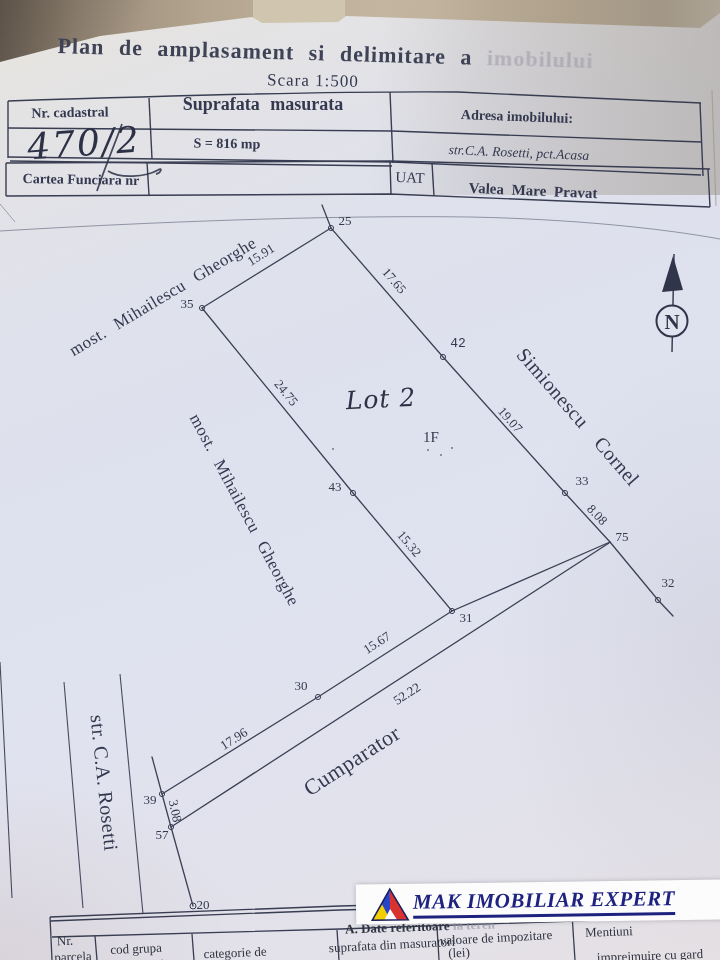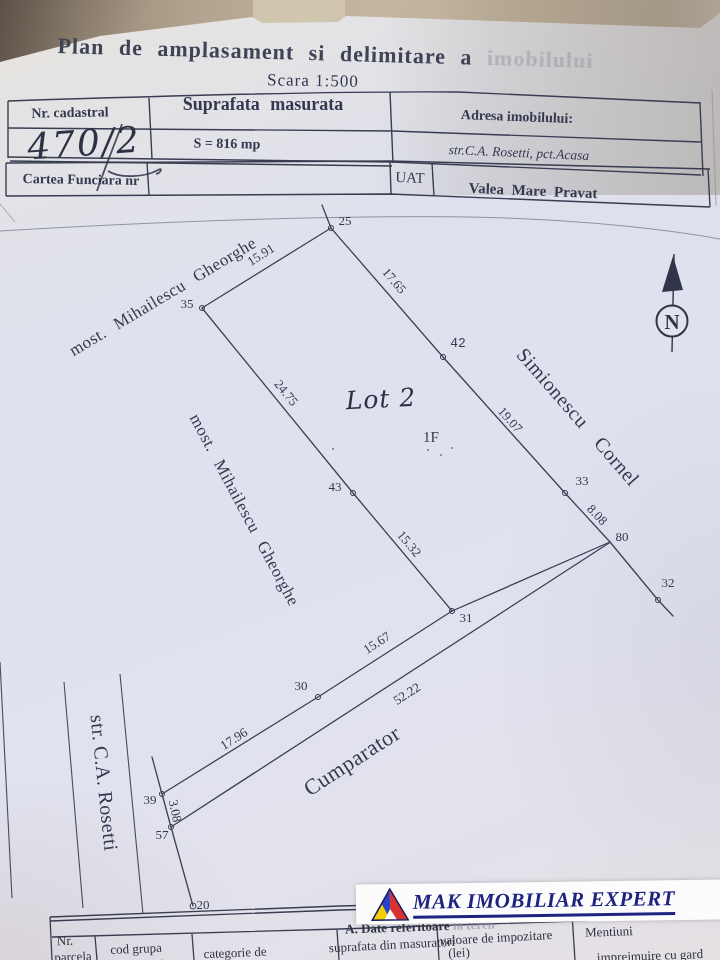--- a/index.html
+++ b/index.html
@@ -161,21 +161,21 @@
 <span class="lbl b" style="left:227px;top:144px;font-size:14px;--r:1deg;">S = 816 mp</span>
 <span class="lbl i" style="left:519px;top:153px;font-size:13.5px;--r:2.5deg;">str.C.A. Rosetti, pct.Acasa</span>
 <span class="lbl b" style="left:81px;top:180px;font-size:14px;--r:1deg;">Cartea Funciara nr</span>
 <span class="lbl" style="left:410px;top:178px;font-size:15px;--r:2deg;">UAT</span>
 <span class="lbl b" style="left:533px;top:191px;font-size:15px;--r:2.5deg;word-spacing:4px;">Valea Mare Pravat</span>
 
 <span class="lbl pt" style="left:345px;top:221px;">25</span>
 <span class="lbl pt" style="left:187px;top:304px;">35</span>
 <span class="lbl pt" style="left:458px;top:343px;font-family:Liberation Mono, monospace;">42</span>
 <span class="lbl pt" style="left:582px;top:481px;">33</span>
-<span class="lbl pt" style="left:622px;top:537px;">80</span>
+<span class="lbl pt" style="left:622px;top:537px;">75</span>
 <span class="lbl pt" style="left:668px;top:583px;">32</span>
 <span class="lbl pt" style="left:466px;top:618px;text-align:center;">31</span>
 <span class="lbl pt" style="left:335px;top:487px;text-align:right;">43</span>
 <span class="lbl pt" style="left:301px;top:686px;">30</span>
 <span class="lbl pt" style="left:150px;top:800px;">39</span>
 <span class="lbl pt" style="left:162px;top:835px;">57</span>
 <span class="lbl pt" style="left:203px;top:905px;">20</span>
 
 <span class="lbl dim" style="left:261px;top:255px;--r:-32deg;">15.91</span>
 <span class="lbl dim" style="left:394px;top:281px;--r:49deg;">17.65</span>

